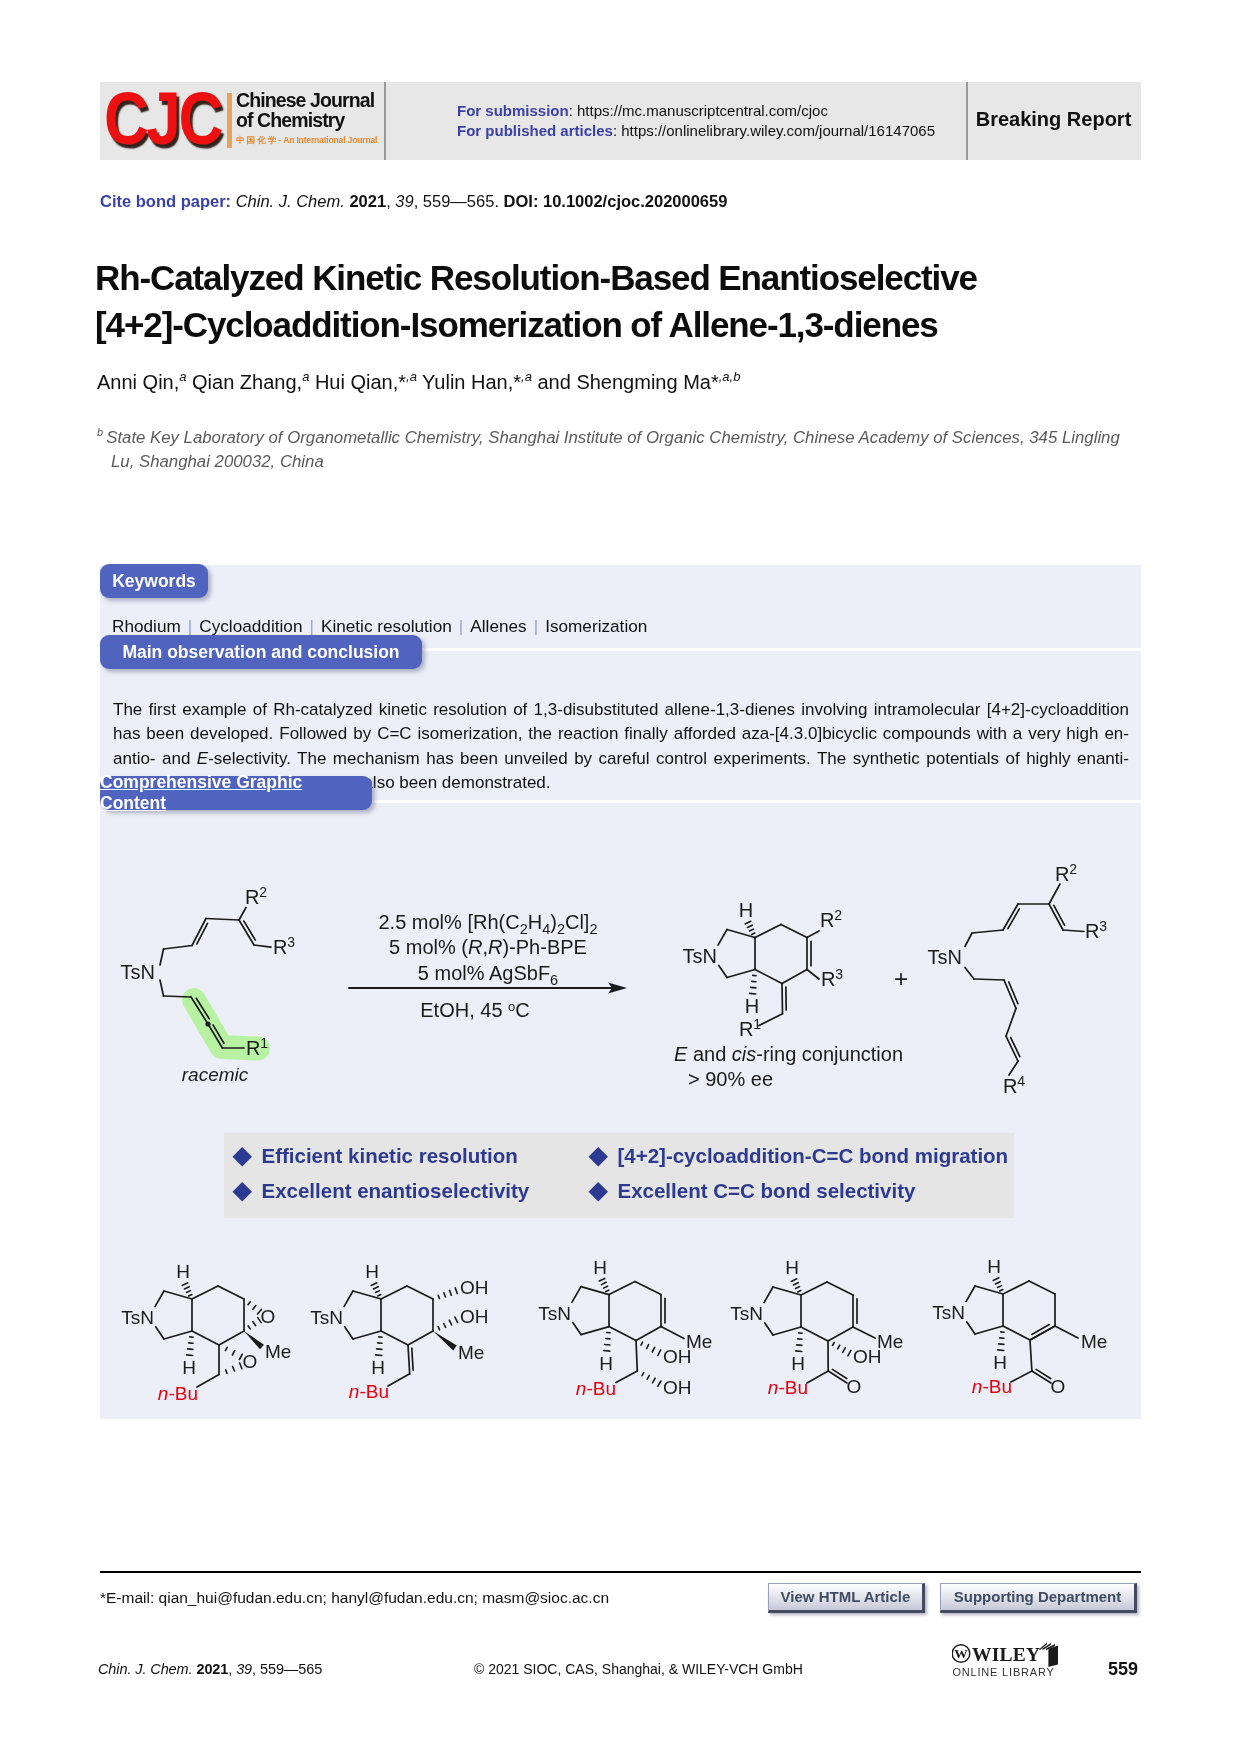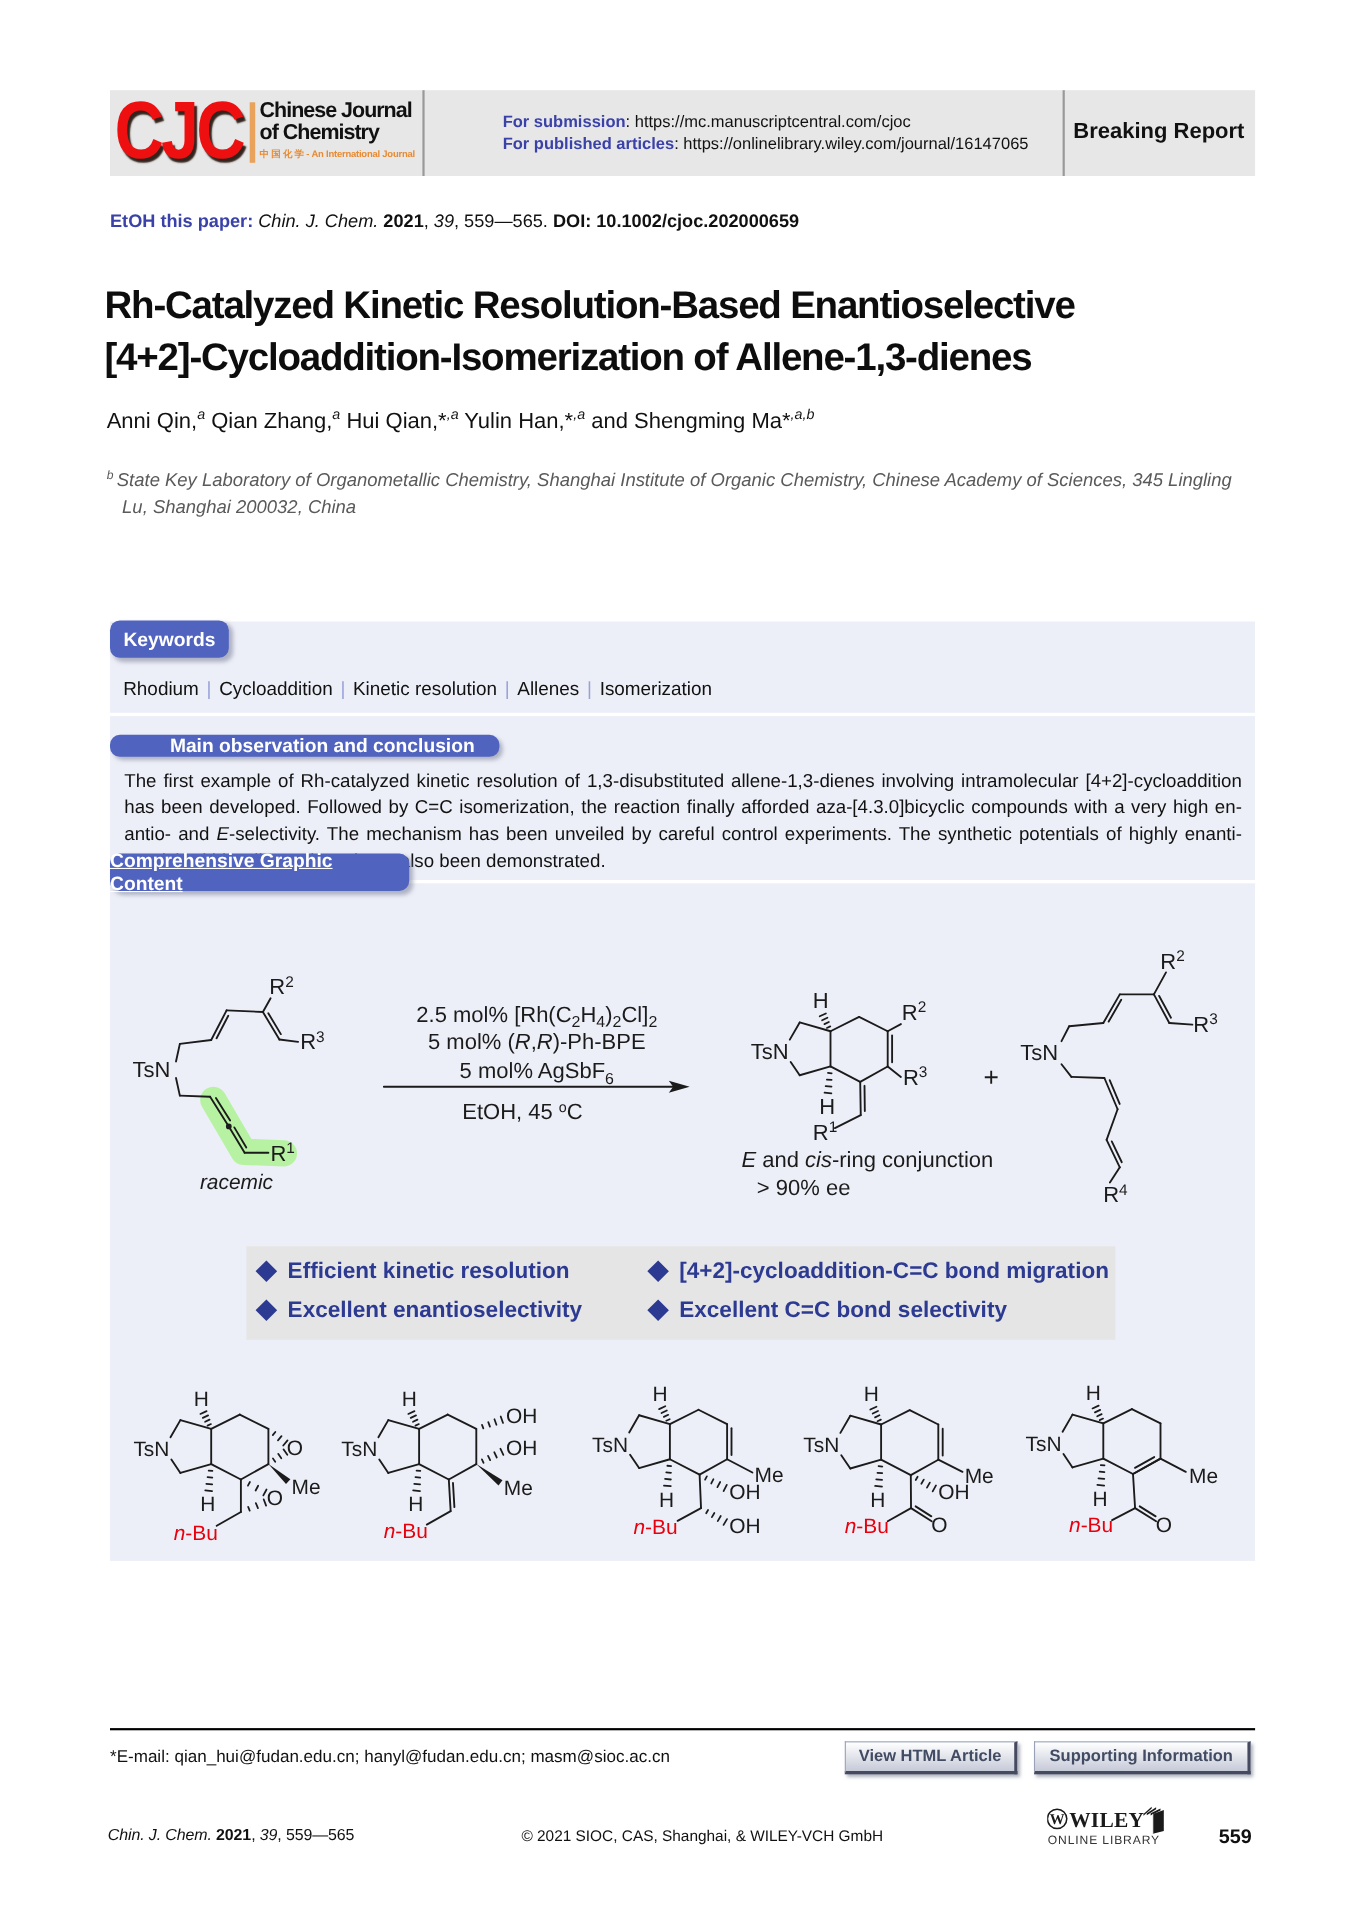--- a/index.html
+++ b/index.html
@@ -24,41 +24,41 @@
 <div class="abs" style="left:236px;top:135px;font-weight:bold;font-size:8.6px;letter-spacing:-0.2px;color:#e88a30;">中 国 化 学 - An International Journal</div>
 <div class="abs" style="left:384px;top:82px;width:1.5px;height:78px;background:#999;"></div>
 <div class="abs" style="left:457px;top:102px;font-size:15px;color:#111;">
   <span class="blue" style="font-weight:bold;margin-top:44px;">For submission</span>: https://mc.manuscriptcentral.com/cjoc</div>
 <div class="abs" style="left:457px;top:122px;font-size:15px;color:#111;">
   <span class="blue" style="font-weight:bold;">For published articles</span>: https://onlinelibrary.wiley.com/journal/16147065</div>
 <div class="abs" style="left:966px;top:82px;width:1.5px;height:78px;background:#999;"></div>
 <div class="abs" style="left:966px;top:108px;width:175px;text-align:center;font-weight:bold;font-size:20px;color:#111;">Breaking Report</div>
 
 <div class="abs" style="left:100px;top:192px;font-size:16.5px;color:#111;">
-  <span class="blue" style="font-weight:bold;">EtOH this paper:</span>
+  <span class="blue" style="font-weight:bold;">Cite bond paper:</span>
   <i> Chin. J. Chem. </i><b>2021</b>, <i>39</i>, 559—565. <b>DOI: 10.1002/cjoc.202000659</b></div>
 
 <div class="abs" style="left:95px;top:254px;width:1020px;font-weight:bold;font-size:35px;
      letter-spacing:-1.1px;line-height:47px;color:#0d0d0d;">
   Rh-Catalyzed Kinetic Resolution-Based Enantioselective<br>[4+2]-Cycloaddition-Isomerization of Allene-1,3-dienes</div>
 
 <div class="abs" style="left:97px;top:369px;font-size:20px;color:#111;">
   Anni Qin,<sup style="font-size:13px;font-style:italic;">a</sup> Qian Zhang,<sup style="font-size:13px;font-style:italic;">a</sup> Hui Qian,*<sup style="font-size:13px;font-style:italic;">,a</sup> Yulin Han,*<sup style="font-size:13px;font-style:italic;">,a</sup> and Shengming Ma*<sup style="font-size:13px;font-style:italic;">,a,b</sup></div>
 
 <div class="abs" style="left:97px;top:420px;width:1080px;font-size:16.8px;font-style:italic;
      color:#5a5a5a;line-height:24.3px;">
   <div><sup style="font-size:11px;">b&nbsp;</sup>State Key Laboratory of Organometallic Chemistry, Shanghai Institute of Organic Chemistry, Chinese Academy of Sciences, 345 Lingling<br><span style="padding-left:14px;">Lu, Shanghai 200032, China</span></div>
 </div>
 
 <div class="abs" style="left:100px;top:565px;width:1041px;height:83px;background:#edeff8;"></div>
 <div class="pill" style="left:100px;top:564px;height:34px;width:108px;">Keywords</div>
 <div class="abs" style="left:112px;top:616px;font-size:17.2px;color:#111;">Rhodium<span style="color:#98a2d8;padding:0 7px;">|</span>Cycloaddition<span style="color:#98a2d8;padding:0 7px;">|</span>Kinetic resolution<span style="color:#98a2d8;padding:0 7px;">|</span>Allenes<span style="color:#98a2d8;padding:0 7px;">|</span>Isomerization</div>
 
 <div class="abs" style="left:100px;top:651px;width:1041px;height:149px;background:#edeff8;"></div>
-<div class="pill" style="left:100px;top:668px;height:20px;width:322px;padding-left:32px;">Main observation and conclusion</div>
+<div class="pill" style="left:100px;top:635px;height:34px;width:322px;">Main observation and conclusion</div>
 <div class="abs" style="left:113px;top:698px;width:1016px;font-size:17px;line-height:24.4px;
      color:#111;text-align:justify;">The first example of Rh-catalyzed kinetic resolution of 1,3-disubstituted allene-1,3-dienes involving intramolecular [4+2]-cycloaddition has been developed. Followed by C=C isomerization, the reaction finally afforded aza-[4.3.0]bicyclic compounds with a very high en­antio- and <i>E</i>-selectivity. The mechanism has been unveiled by careful control experiments. The synthetic potentials of highly enanti­oenriched bicyclic products have also been demonstrated.</div>
 
 <div class="abs" style="left:100px;top:803px;width:1041px;height:616px;background:#edeff8;"></div>
 <div class="pill" style="left:100px;top:776px;height:34px;width:272px;text-decoration:underline;">Comprehensive Graphic Content</div>
 <div class="abs" style="left:224px;top:1133px;width:790px;height:85px;background:#e5e5e5;"></div>
 
 <div class="abs" style="left:233px;top:1138px;width:770px;font-weight:bold;font-size:20.5px;
      color:#2c3a92;line-height:34px;">
   <div><span style="font-size:24px;">◆</span><span style="padding-left:10px;">Efficient kinetic resolution</span></div>
@@ -339,21 +339,21 @@
 <div class="abs" style="left:100px;top:1571px;width:1041px;height:1.5px;background:#000;"></div>
 <div class="abs" style="left:100px;top:1589px;font-size:15.5px;color:#111;">*E-mail: qian_hui@fudan.edu.cn; hanyl@fudan.edu.cn; masm@sioc.ac.cn</div>
 
 <div class="abs" style="left:768px;top:1583px;width:153px;height:26px;background:linear-gradient(#ffffff,#c6cad8);
      border:1px solid #9aa0b8;border-right:3px solid #454a60;border-bottom:3px solid #454a60;
      box-shadow:2px 2px 3px rgba(100,105,130,.5);text-align:center;line-height:26px;
      font-weight:bold;font-size:15px;color:#414b63;">View HTML Article</div>
 <div class="abs" style="left:940px;top:1583px;width:193px;height:26px;background:linear-gradient(#ffffff,#c6cad8);
      border:1px solid #9aa0b8;border-right:3px solid #454a60;border-bottom:3px solid #454a60;
      box-shadow:2px 2px 3px rgba(100,105,130,.5);text-align:center;line-height:26px;
-     font-weight:bold;font-size:15px;color:#414b63;">Supporting Information</div>
+     font-weight:bold;font-size:15px;color:#414b63;">Supporting Department</div>
 
 <div class="abs" style="left:98px;top:1661px;font-size:14.5px;letter-spacing:-0.1px;color:#111;"><i>Chin. J. Chem.</i> <b>2021</b>, <i>39</i>, 559—565</div>
 <div class="abs" style="left:474px;top:1661px;font-size:14px;color:#111;">© 2021 SIOC, CAS, Shanghai, &amp; WILEY-VCH GmbH</div>
 <div class="abs" style="left:1108px;top:1659px;font-weight:bold;font-size:18px;color:#111;">559</div>
 
 <svg class="abs" style="left:952px;top:1640px;" width="120" height="40" viewBox="0 0 120 40">
   <circle cx="9" cy="13.5" r="8.8" fill="none" stroke="#1a1a1a" stroke-width="1.4"></circle>
   <text x="9" y="18.2" font-family="Liberation Serif,serif" font-size="13.5" font-weight="bold" fill="#1a1a1a" text-anchor="middle">W</text>
   <text x="20" y="20.5" font-family="Liberation Serif,serif" font-size="19.5" font-weight="bold" fill="#1a1a1a" letter-spacing="0.2">WILEY</text>
   <g>

